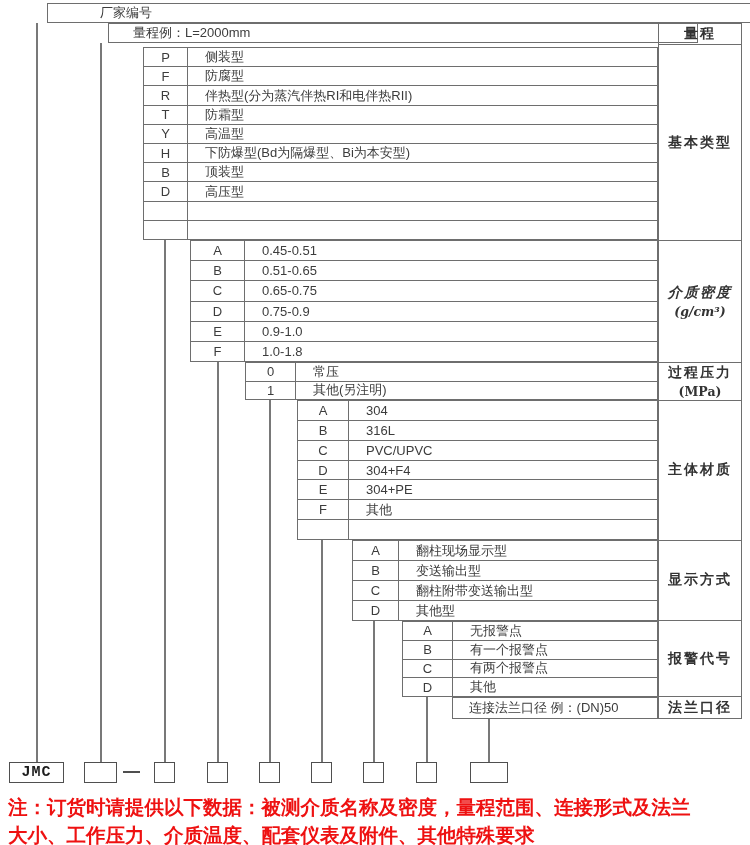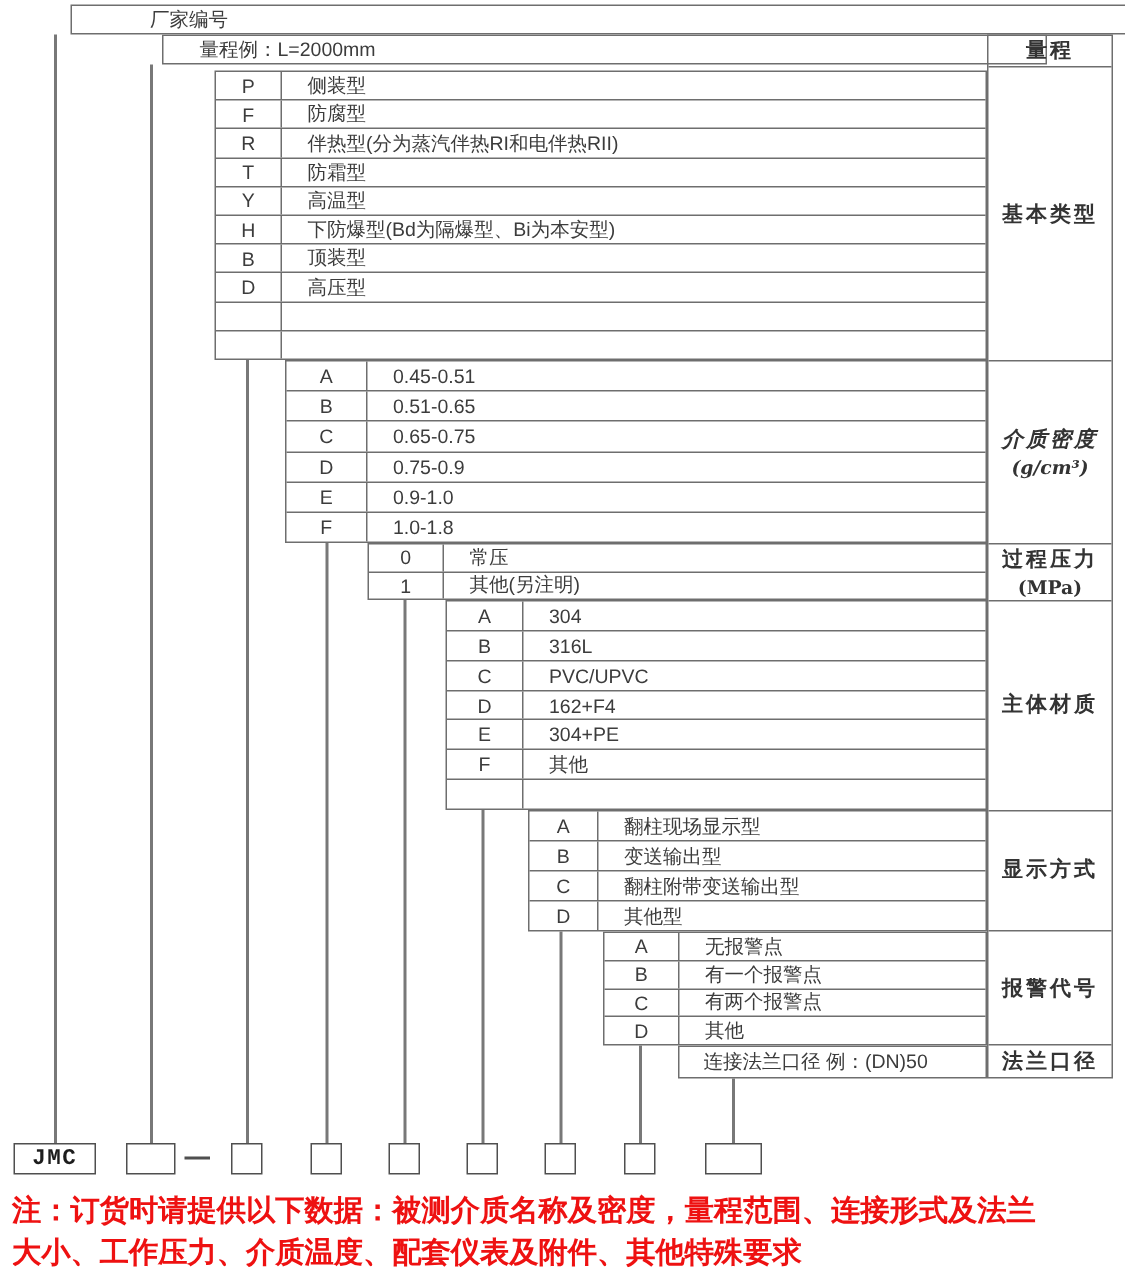--- a/index.html
+++ b/index.html
@@ -172,21 +172,21 @@
     <div class="row">
         <div class="key">B</div>
         <div class="desc">316L</div>
       </div>
     <div class="row">
         <div class="key">C</div>
         <div class="desc">PVC/UPVC</div>
       </div>
     <div class="row">
         <div class="key">D</div>
-        <div class="desc">162+F4</div>
+        <div class="desc">304+F4</div>
       </div>
     <div class="row">
         <div class="key">E</div>
         <div class="desc">304+PE</div>
       </div>
     <div class="row">
         <div class="key">F</div>
         <div class="desc">其他</div>
       </div>
     <div class="row">

